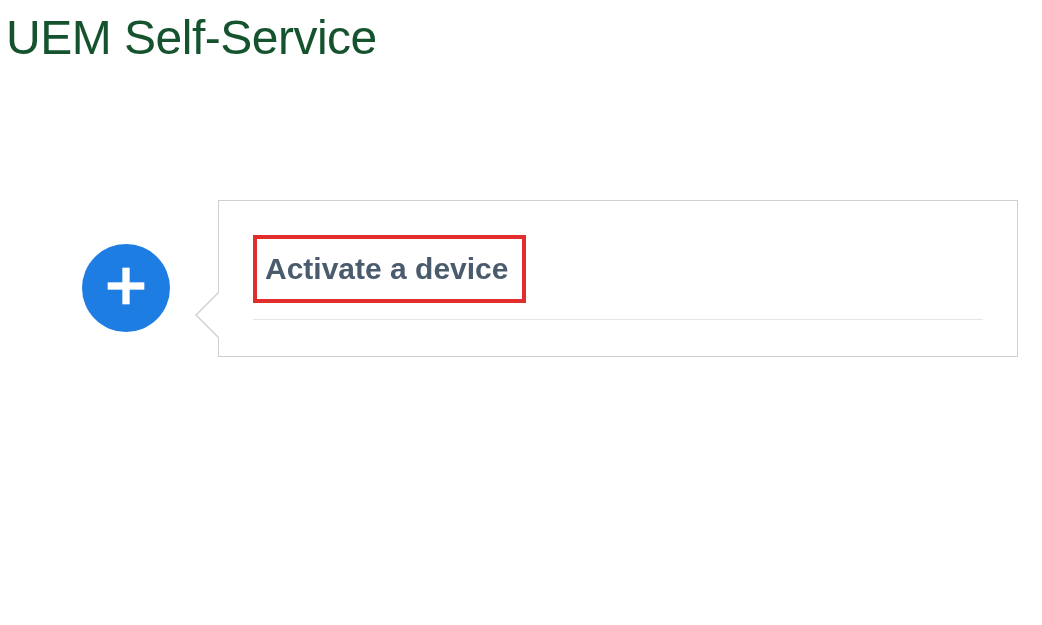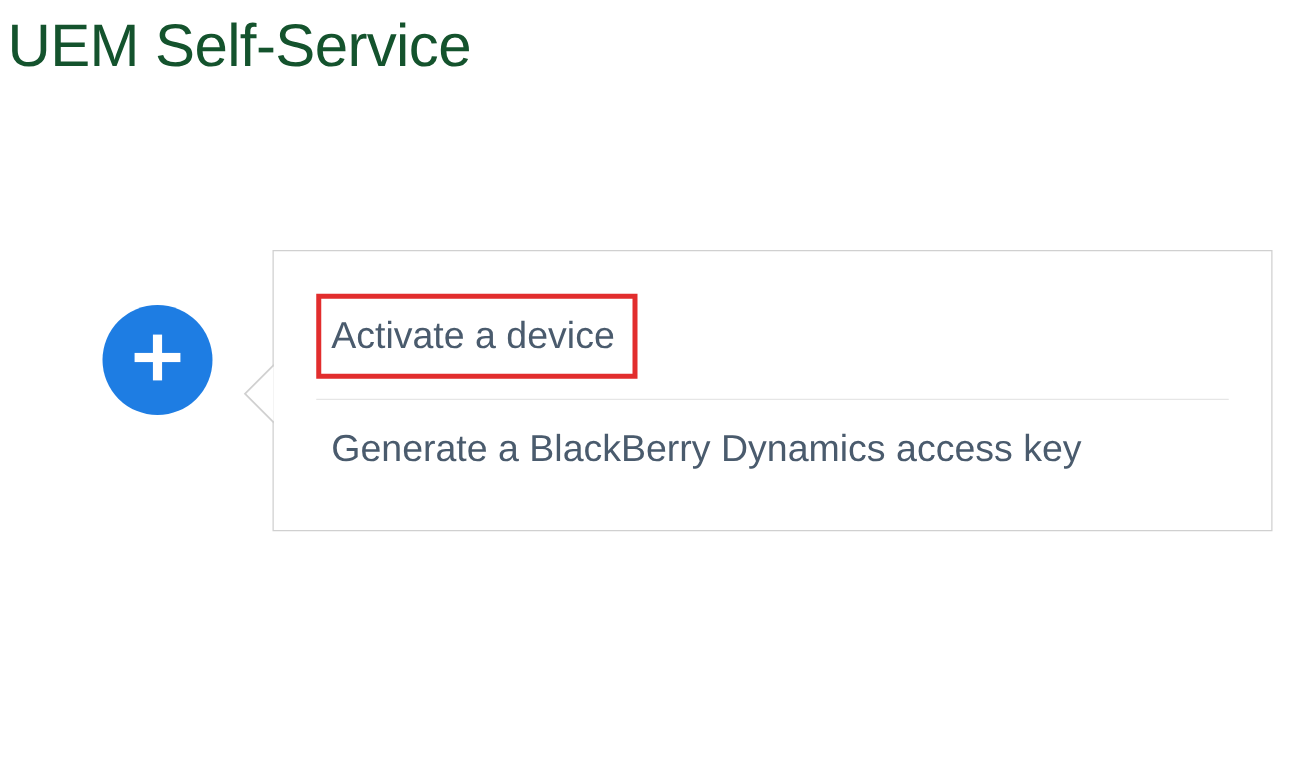--- a/index.html
+++ b/index.html
@@ -91,20 +91,21 @@
       color: #4a5b6d;
       padding: 16px 18px 16px 12px;
       cursor: pointer;
       line-height: 1.2;
     }
 
     .menu-item.highlighted {
       border: 4px solid #e22d2d;
       padding: 12px 14px 12px 8px;
       display: inline-block;
+      font-weight: bold;
     }
 
     .menu-item.highlighted-wrapper {
       padding: 0 0 0 0;
       margin: 8px 0 16px 0;
     }
 
     .divider {
       border: none;
       border-top: 1px solid #e6e6e6;
@@ -129,18 +130,17 @@
 
   <div class="flyout">
     <div class="flyout-inner">
 
       <div class="menu-item highlighted-wrapper">
         <span class="menu-item highlighted">Activate a device</span>
       </div>
 
       <hr class="divider">
 
-      <div class="menu-item">Generate a BlackBerry Dynamics access key</div>
 
     </div>
   </div>
 
 </div>
 
 </body></html>

